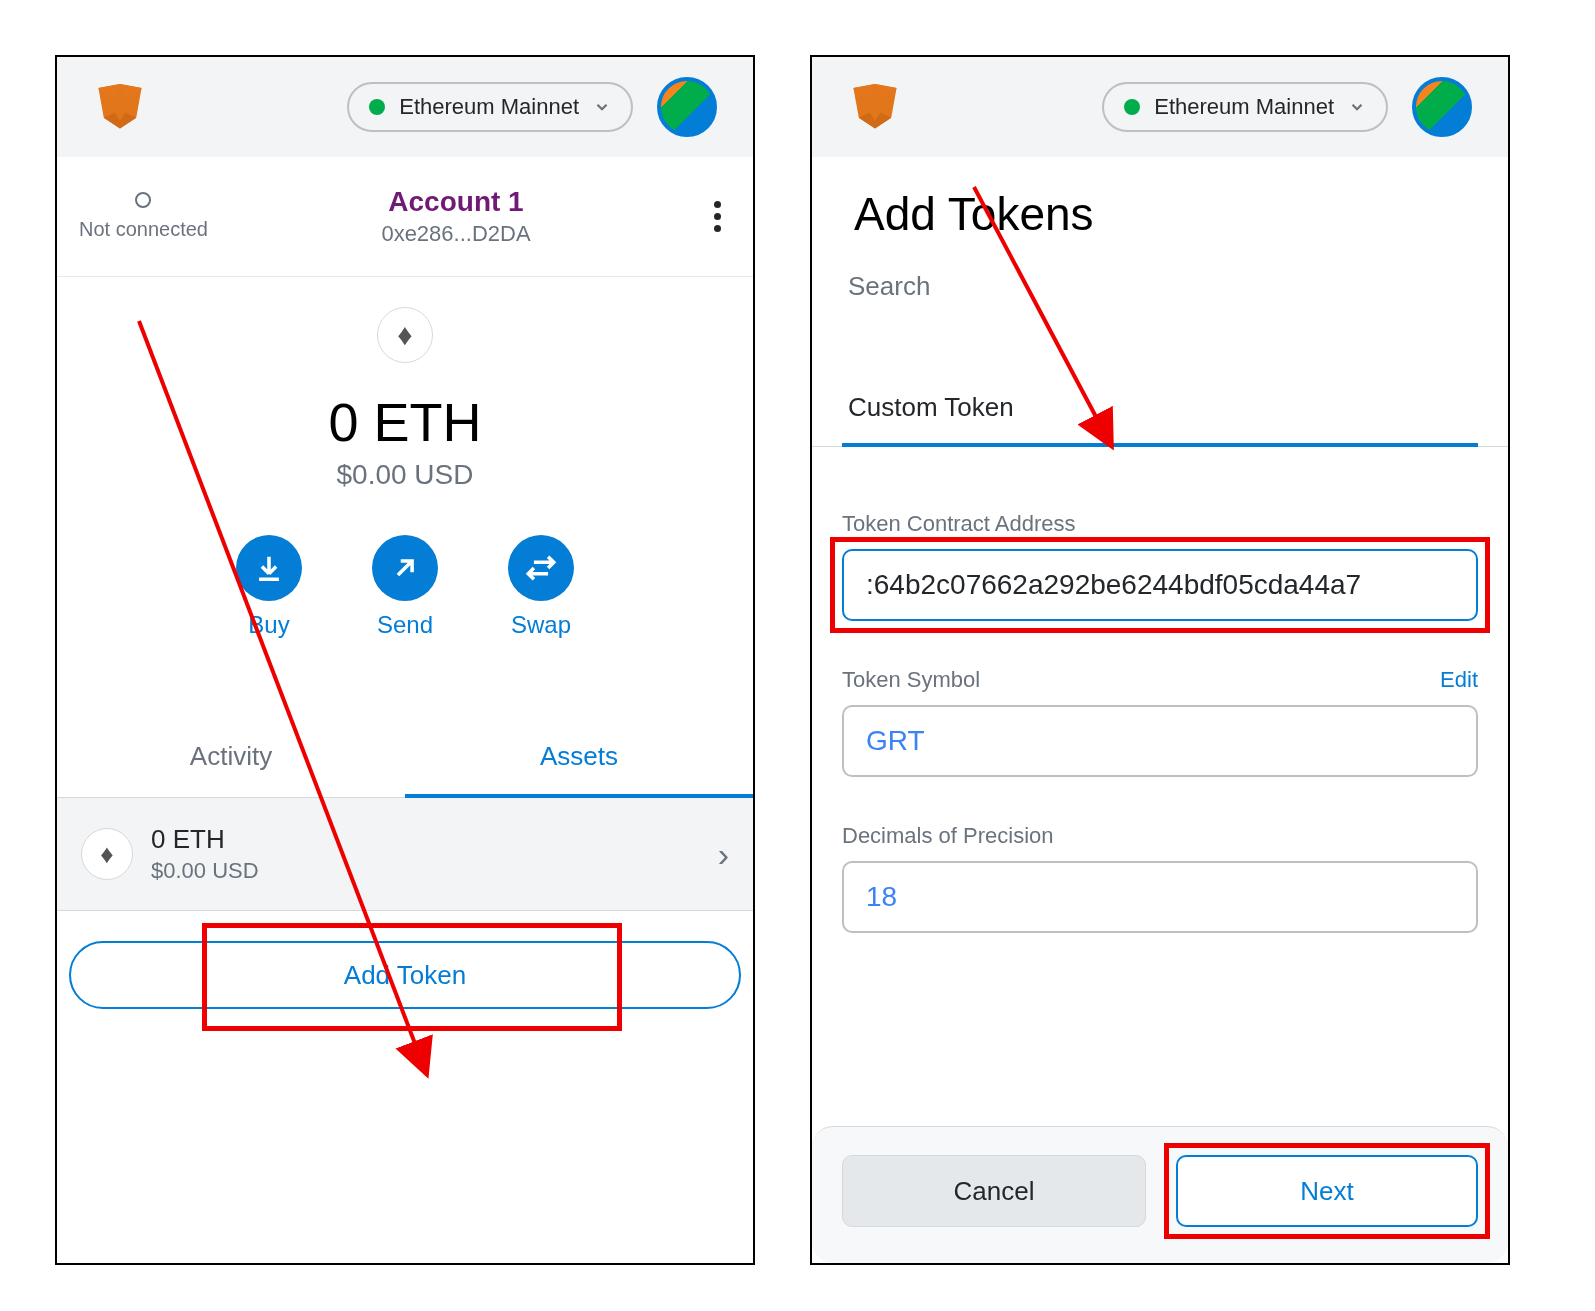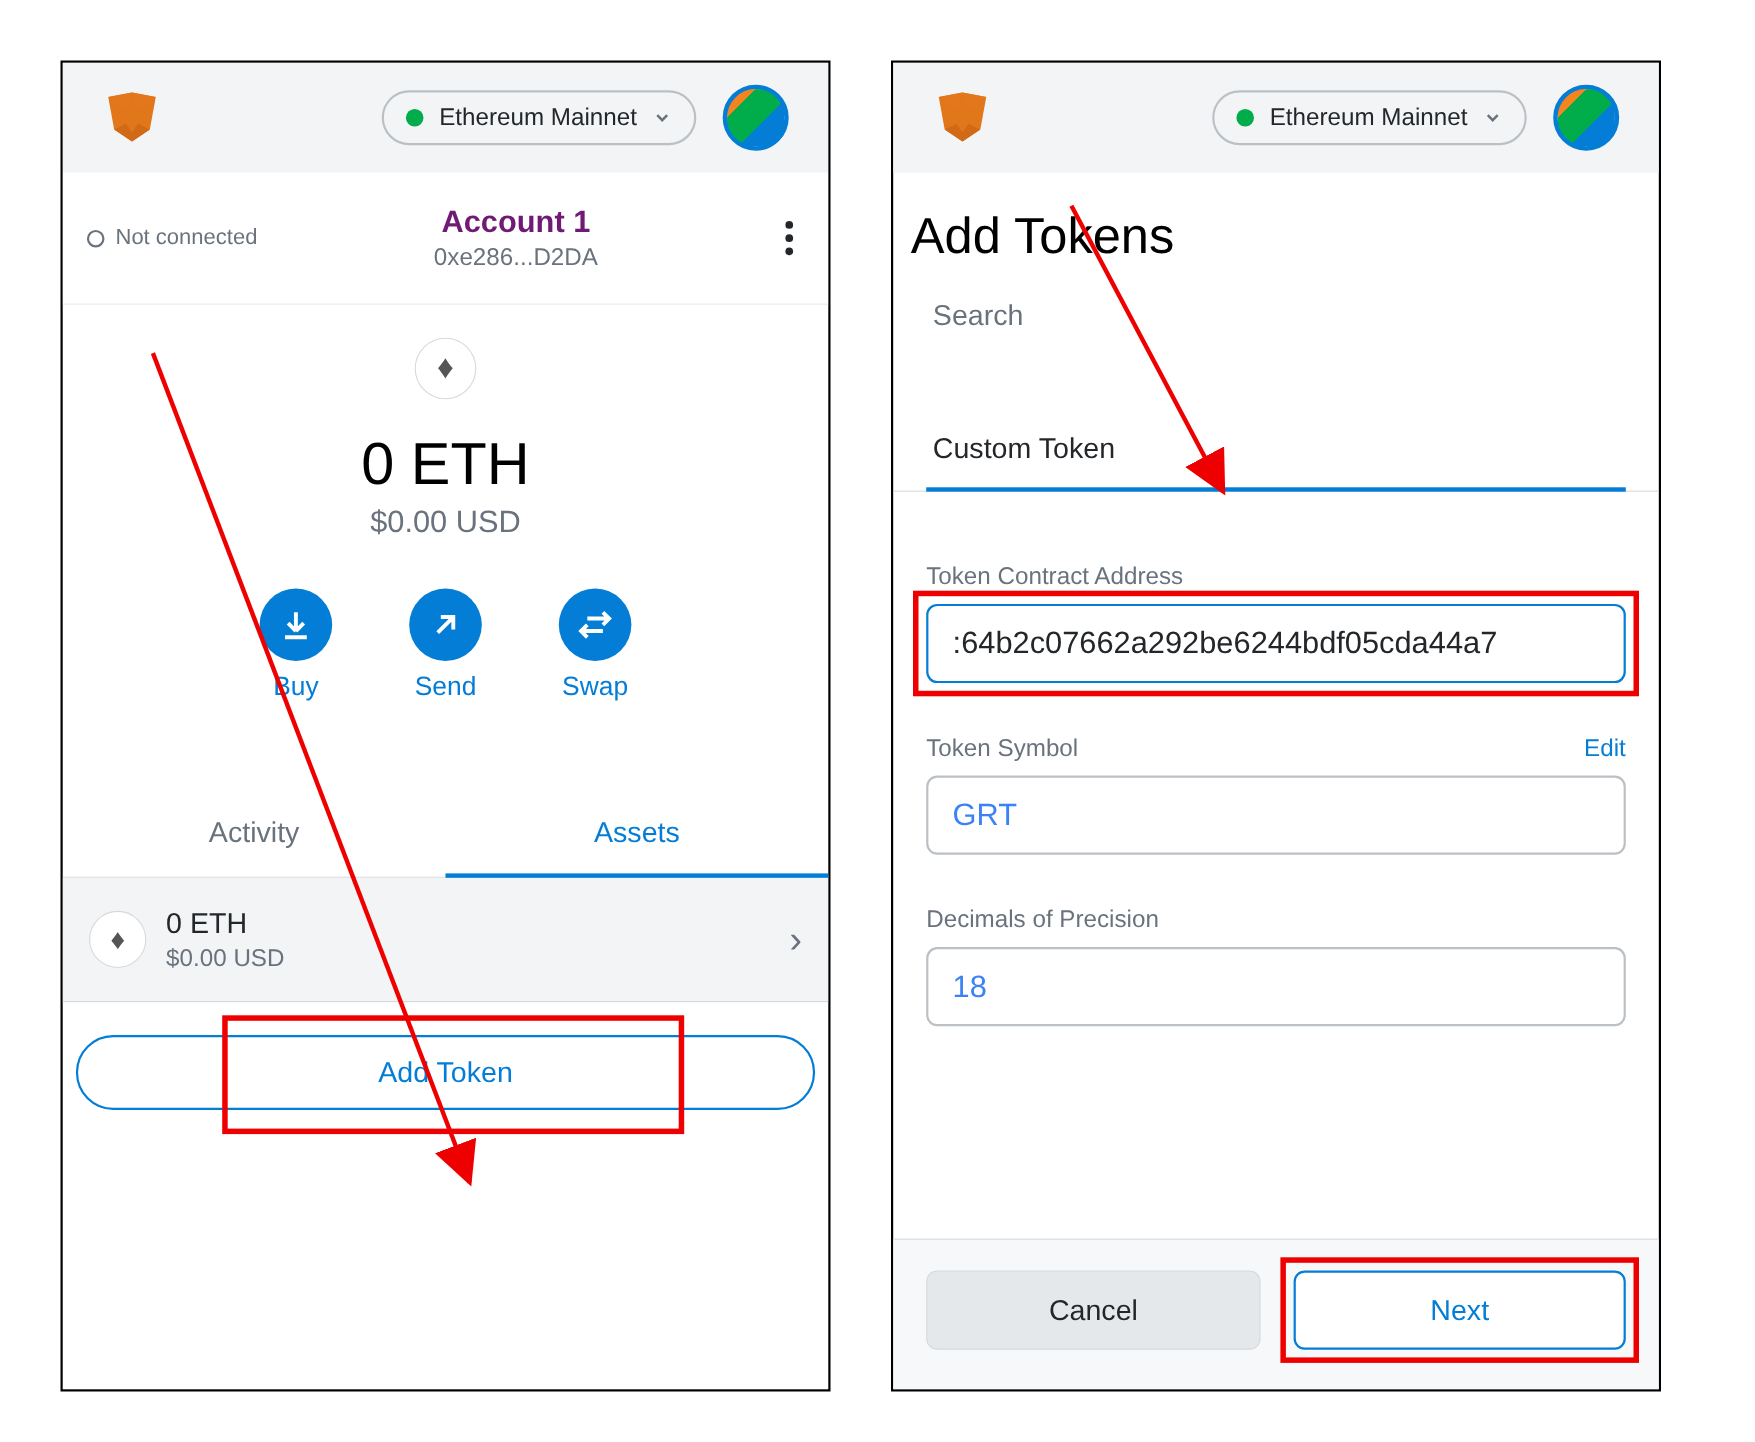--- a/index.html
+++ b/index.html
@@ -56,21 +56,21 @@
 
   
   .acct-row {
     display: flex;
     align-items: center;
     height: 120px;
     padding: 0 22px;
     border-bottom: 1px solid #e5e8eb;
     background: #fff;
   }
-  .conn { display: flex; align-items: center; gap: 10px; color: #6a737d; font-size: 20px; }
+  .conn { display: flex; align-items: center; gap: 10px; color: #6a737d; font-size: 20px; flex-direction: column; }
   .conn-ring { width: 16px; height: 16px; border: 2px solid #6a737d; border-radius: 50%; }
   .acct-center { flex: 1; text-align: center; }
   .acct-name { font-size: 28px; color: #701a75; font-weight: 700; }
   .acct-addr { font-size: 22px; color: #6a737d; margin-top: 3px; }
   .kebab { display: flex; flex-direction: column; gap: 5px; padding: 10px; cursor: pointer; }
   .kebab span { width: 7px; height: 7px; border-radius: 50%; background: #24272a; }
 
   
   .bal-block { text-align: center; padding: 30px 0 40px; }
   .eth-circle {
@@ -115,21 +115,21 @@
   .add-token-btn {
     width: 100%; height: 68px;
     border: 2px solid #037dd6; border-radius: 999px;
     background: #fff; color: #037dd6; font-size: 26px;
     cursor: pointer;
   }
   .red-box { position: absolute; border: 5px solid #ef0000; pointer-events: none; }
 
   
   .r-body { padding: 18px 30px 0; }
-  .title { font-size: 46px; font-weight: 500; color: #000; padding: 30px 16px 10px; }
+  .title { font-size: 46px; font-weight: 500; color: #000; padding: 30px 42px 10px; }
   .r-tabs { display: flex; gap: 50px; border-bottom: 1px solid #d6d9dc; padding: 0 30px; flex-direction: column; }
   .r-tab { padding: 20px 6px; font-size: 26px; color: #6a737d; cursor: pointer; }
   .r-tab.active { color: #24272a; font-weight: 500; border-bottom: 4px solid #037dd6; margin-bottom: -1px; }
 
   .field-label { font-size: 22px; color: #6a737d; margin: 46px 0 12px; display: flex; justify-content: space-between; align-items: center; }
   .field-label .edit { color: #037dd6; font-weight: 500; cursor: pointer; }
   .input {
     width: 100%; height: 72px;
     border: 2px solid #bbc0c5; border-radius: 10px;
     padding: 0 22px; font-size: 28px; color: #24272a;
@@ -137,21 +137,21 @@
   }
   .input.readonly { color: #3b82f6; }
   .input.focus { border-color: #037dd6; }
   .addr-box-wrap { position: relative; }
 
   .footer {
     position: absolute; bottom: 0; left: 0; right: 0;
     border-top: 1px solid #d6d9dc;
     background: #f7f8fa;
     padding: 28px 30px 36px;
-    display: flex; gap: 30px;
+    display: flex; gap: 30px; border-radius: 21px;
   }
   .btn {
     flex: 1; height: 72px; border-radius: 10px;
     font-size: 26px; cursor: pointer;
   }
   .btn-cancel { background: #e5e8eb; border: 1px solid #d6d9dc; color: #24272a; }
   .btn-next { background: #fff; border: 2px solid #037dd6; color: #037dd6; }
 
   
   .arrow-svg { position: absolute; pointer-events: none; }

